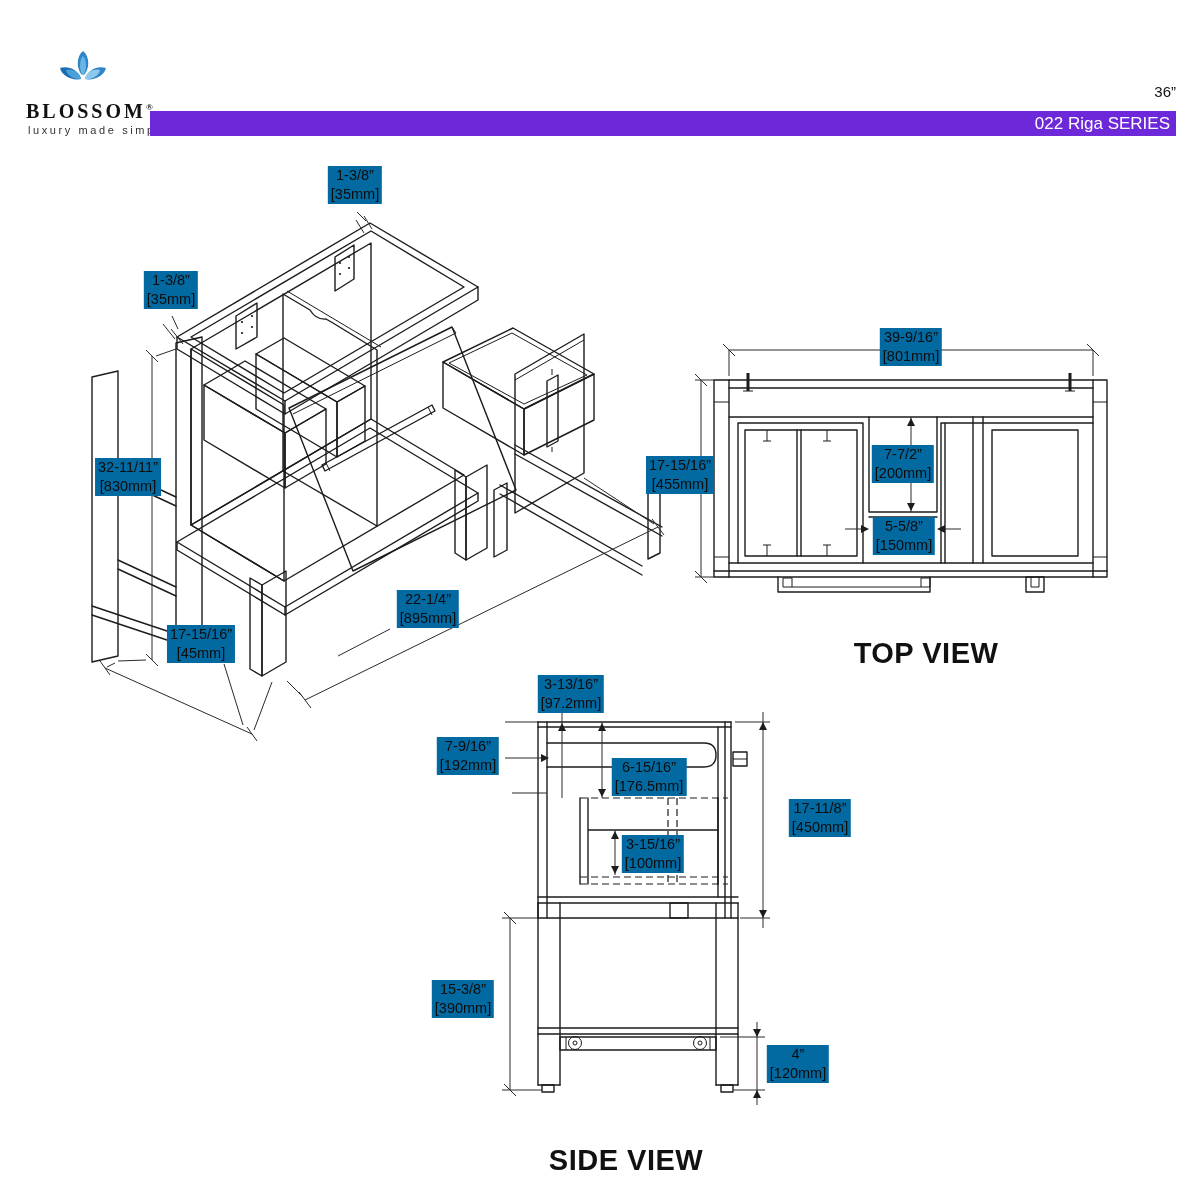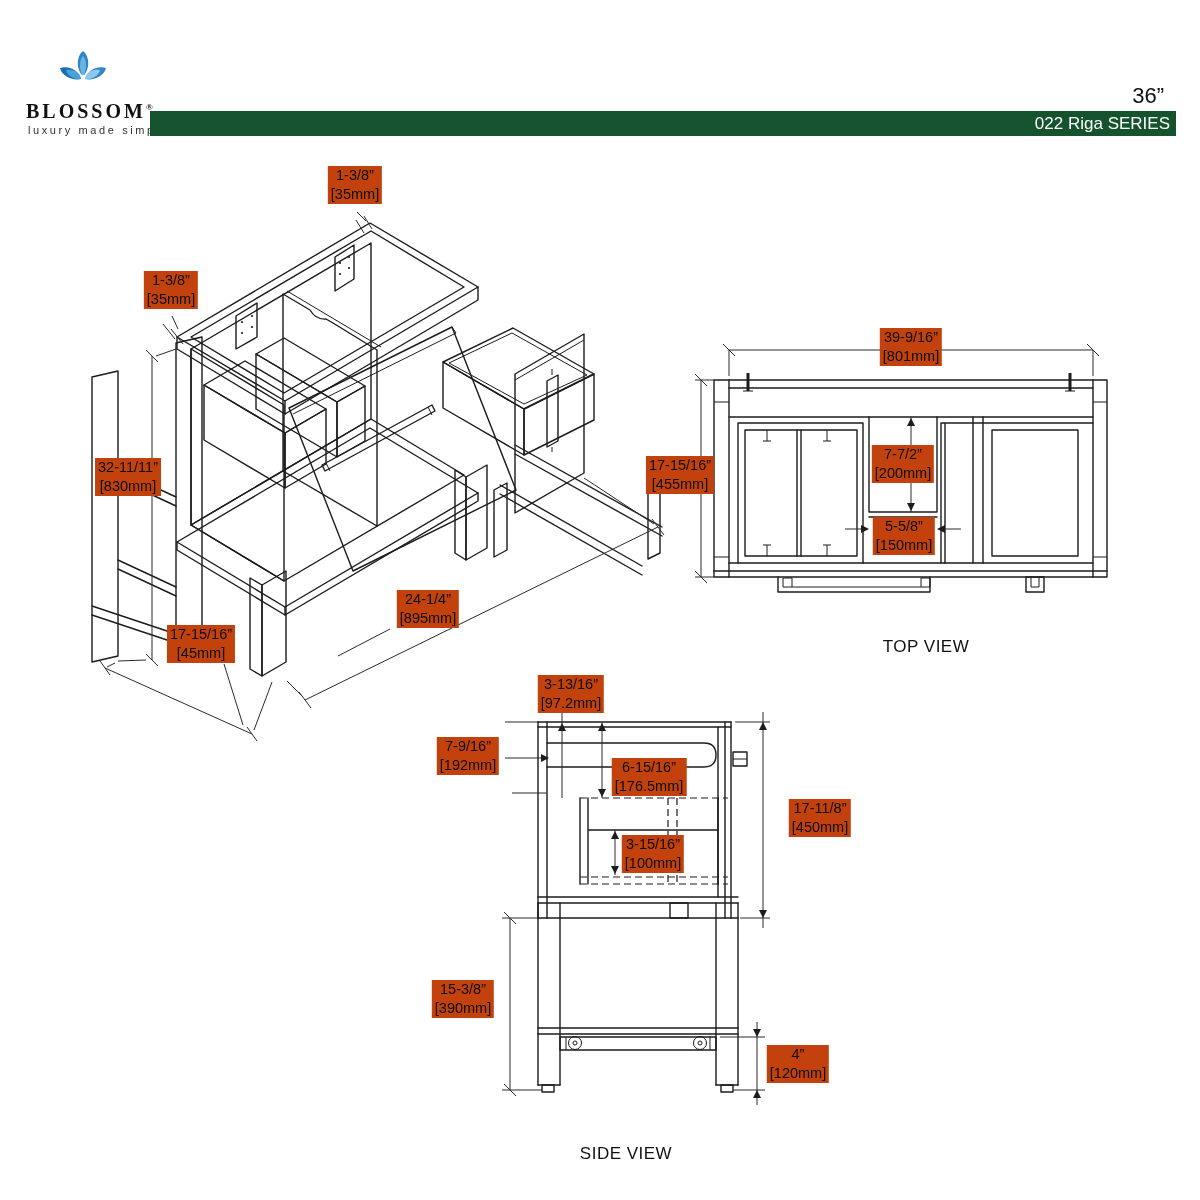--- a/index.html
+++ b/index.html
@@ -8,30 +8,30 @@
   svg.art{position:absolute;left:0;top:0}
   .ln{fill:none;stroke:#1c1c1c;stroke-width:1.4;stroke-linejoin:round;stroke-linecap:round}
   .tn{fill:none;stroke:#1c1c1c;stroke-width:1;stroke-linejoin:round}
   .dm{fill:none;stroke:#2a2a2a;stroke-width:1}
   .dash{fill:none;stroke:#1c1c1c;stroke-width:1.2;stroke-dasharray:7 4}
   .thick{fill:none;stroke:#1c1c1c;stroke-width:3}
   .ar{fill:#1c1c1c;stroke:none}
   .dot{fill:#1c1c1c}
   .dim{position:absolute;transform:translateX(-50%);text-align:center;font-size:14.5px;
        line-height:19px;white-space:nowrap;color:#0d0d0d}
-  .dim span{display:block;background:#c2410c;padding:0 3px}
-  .vtitle{position:absolute;transform:translateX(-50%);font-size:17px;font-weight:normal;
+  .dim span{display:block;background:#0369a1;padding:0 3px}
+  .vtitle{position:absolute;transform:translateX(-50%);font-size:29px;font-weight:bold;
           letter-spacing:.5px;white-space:nowrap}
   .brand{position:absolute;left:26px;top:100px;font-family:"Liberation Serif",serif;
          font-weight:bold;font-size:20px;letter-spacing:3px;white-space:nowrap}
   .brand sup{font-size:9px;letter-spacing:0}
   .tagline{position:absolute;left:28px;top:124px;font-size:11px;letter-spacing:2.6px;
            color:#333;white-space:nowrap}
-  .size-label{position:absolute;right:36px;top:83px;font-size:22px;text-align:right}
-  .series-bar{position:absolute;left:150px;top:111px;width:1026px;height:25px;background:#14532d}
+  .size-label{position:absolute;right:24px;top:83px;font-size:15px;text-align:right}
+  .series-bar{position:absolute;left:150px;top:111px;width:1026px;height:25px;background:#6d28d9}
   .series-label{position:absolute;right:6px;top:0;height:25px;line-height:25px;
                 color:#fff;font-size:17px;white-space:nowrap}
   .logo-flower{position:absolute;left:52px;top:48px}
 </style>
 </head>
 <body>
 
 <div class="page">
 
   <svg class="logo-flower" width="62" height="56" viewBox="0 0 62 56">
@@ -222,21 +222,21 @@
   </div>
   <div class="dim" style="left:128px;top:458px">
     <span>32-11/11”</span>
       <span>[830mm]</span>
   </div>
   <div class="dim" style="left:201px;top:625px">
     <span>17-15/16”</span>
       <span>[45mm]</span>
   </div>
   <div class="dim" style="left:428px;top:590px">
-    <span>24-1/4”</span>
+    <span>22-1/4”</span>
       <span>[895mm]</span>
   </div>
 
   <div class="dim" style="left:911px;top:328px">
     <span>39-9/16”</span>
       <span>[801mm]</span>
   </div>
   <div class="dim" style="left:680px;top:456px">
     <span>17-15/16”</span>
       <span>[455mm]</span>

